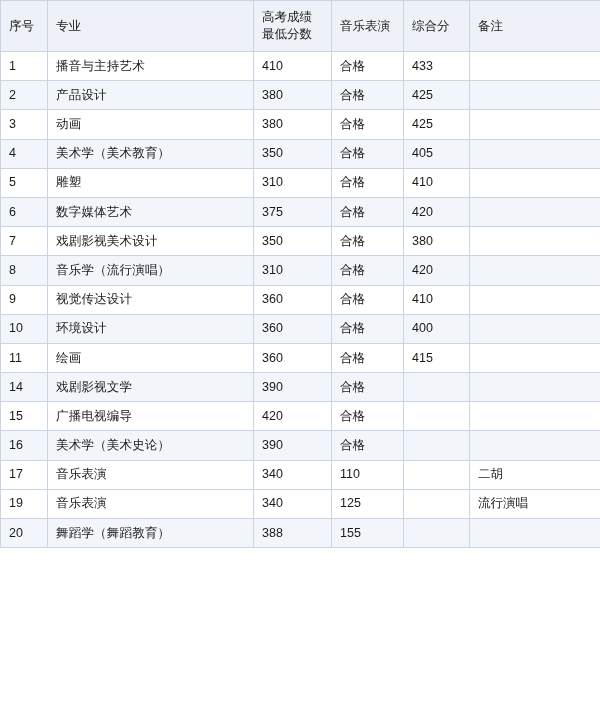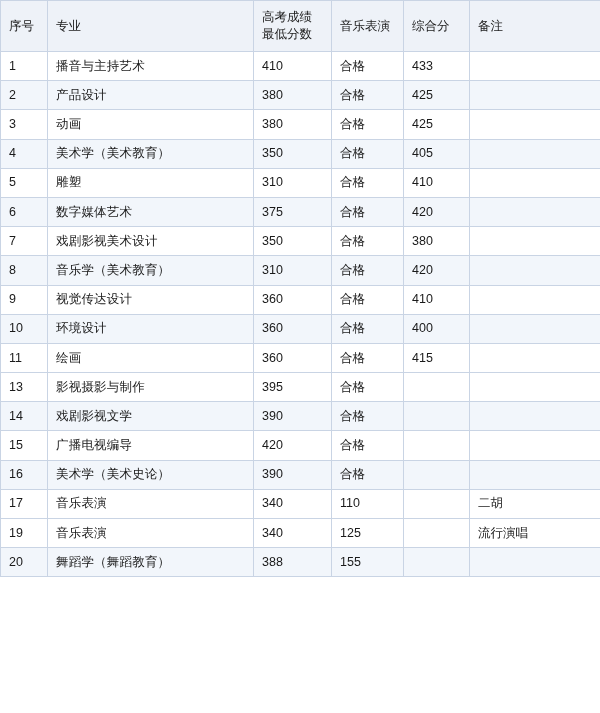--- a/index.html
+++ b/index.html
@@ -151,21 +151,21 @@
       <tr class="odd">
         <td class="cell-idx">7</td>
         <td class="cell-major">戏剧影视美术设计</td>
         <td>350</td>
         <td>合格</td>
         <td>380</td>
         <td></td>
       </tr>
       <tr class="even">
         <td class="cell-idx">8</td>
-        <td class="cell-major">音乐学（美术教育）</td>
+        <td class="cell-major">音乐学（流行演唱）</td>
         <td>310</td>
         <td>合格</td>
         <td>420</td>
         <td></td>
       </tr>
       <tr class="odd">
         <td class="cell-idx">9</td>
         <td class="cell-major">视觉传达设计</td>
         <td>360</td>
         <td>合格</td>
@@ -179,28 +179,20 @@
         <td>合格</td>
         <td>400</td>
         <td></td>
       </tr>
       <tr class="odd">
         <td class="cell-idx">11</td>
         <td class="cell-major">绘画</td>
         <td>360</td>
         <td>合格</td>
         <td>415</td>
-        <td></td>
-      </tr>
-      <tr class="odd">
-        <td class="cell-idx">13</td>
-        <td class="cell-major">影视摄影与制作</td>
-        <td>395</td>
-        <td>合格</td>
-        <td></td>
         <td></td>
       </tr>
       <tr class="even">
         <td class="cell-idx">14</td>
         <td class="cell-major">戏剧影视文学</td>
         <td>390</td>
         <td>合格</td>
         <td></td>
         <td></td>
       </tr>

